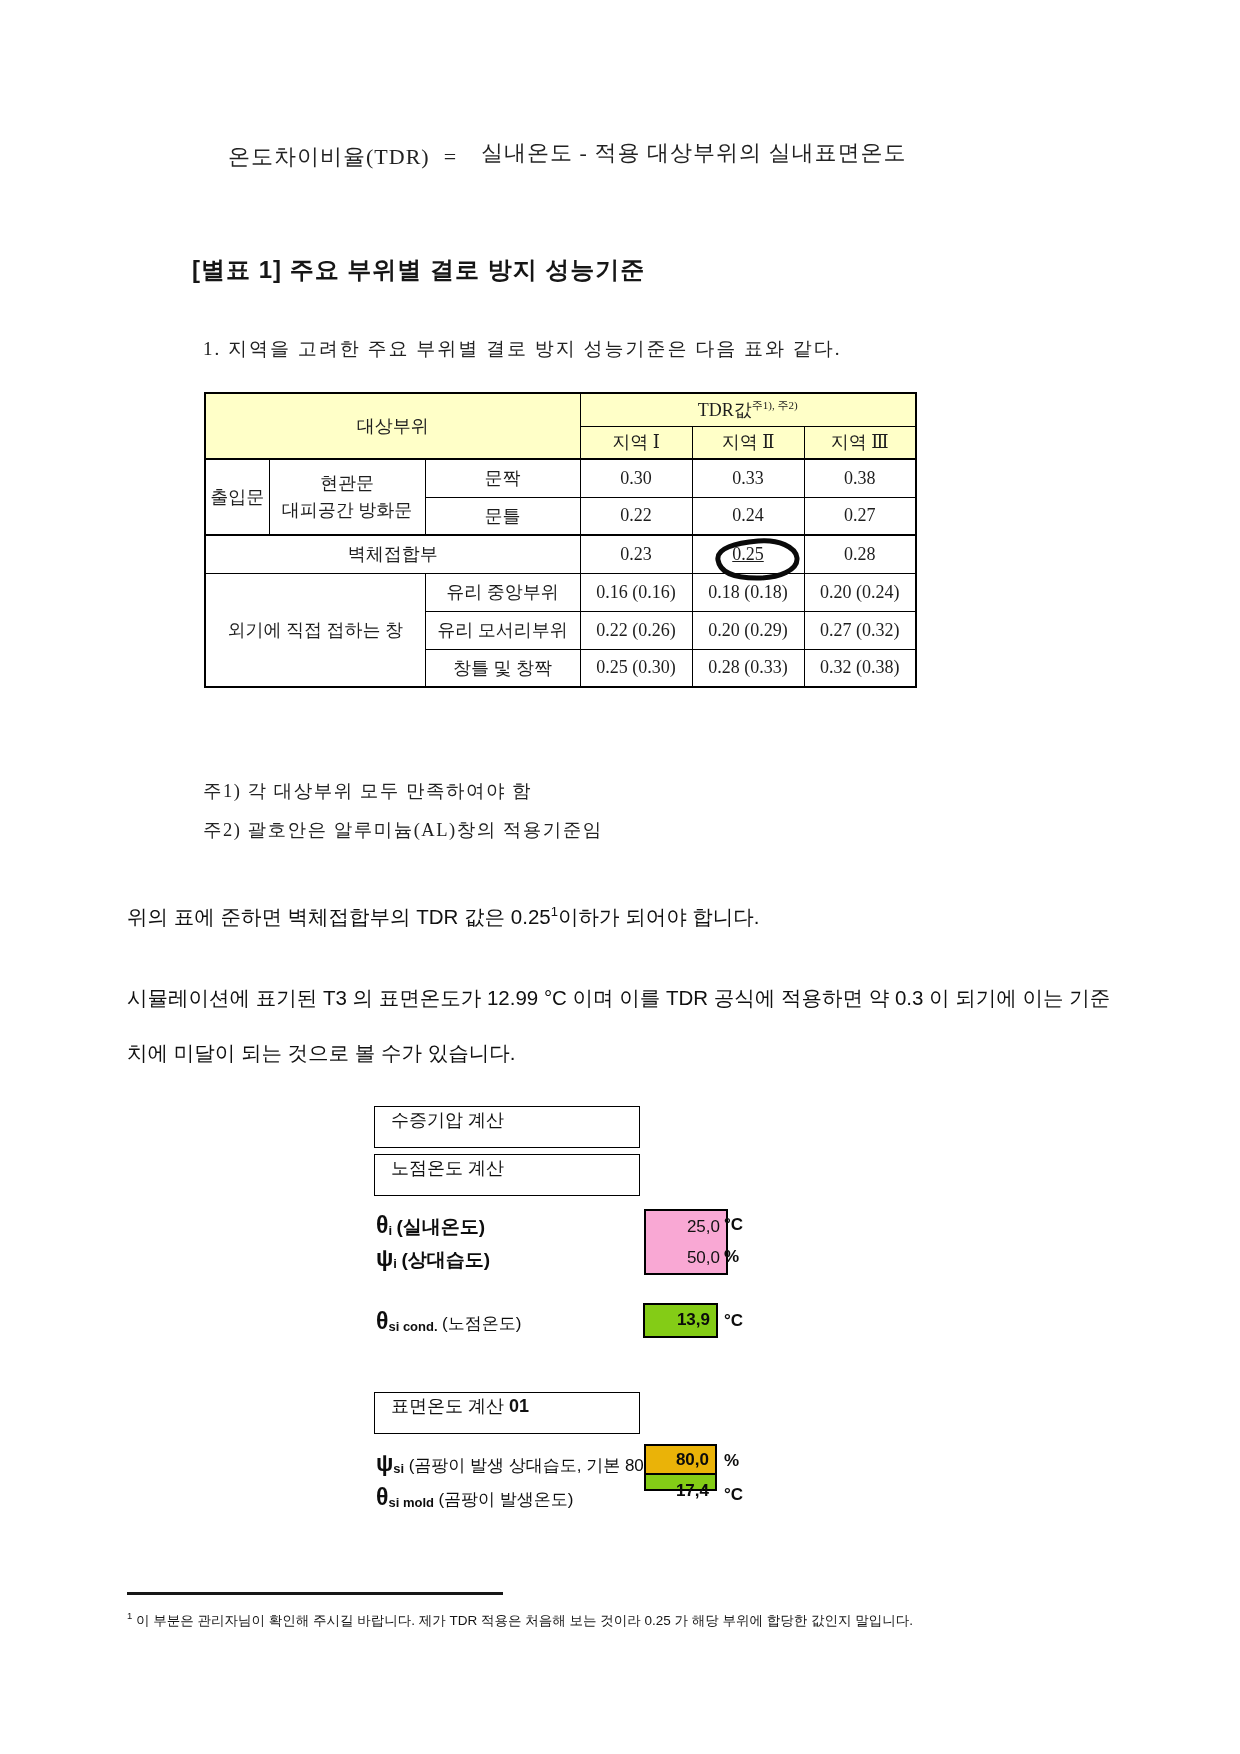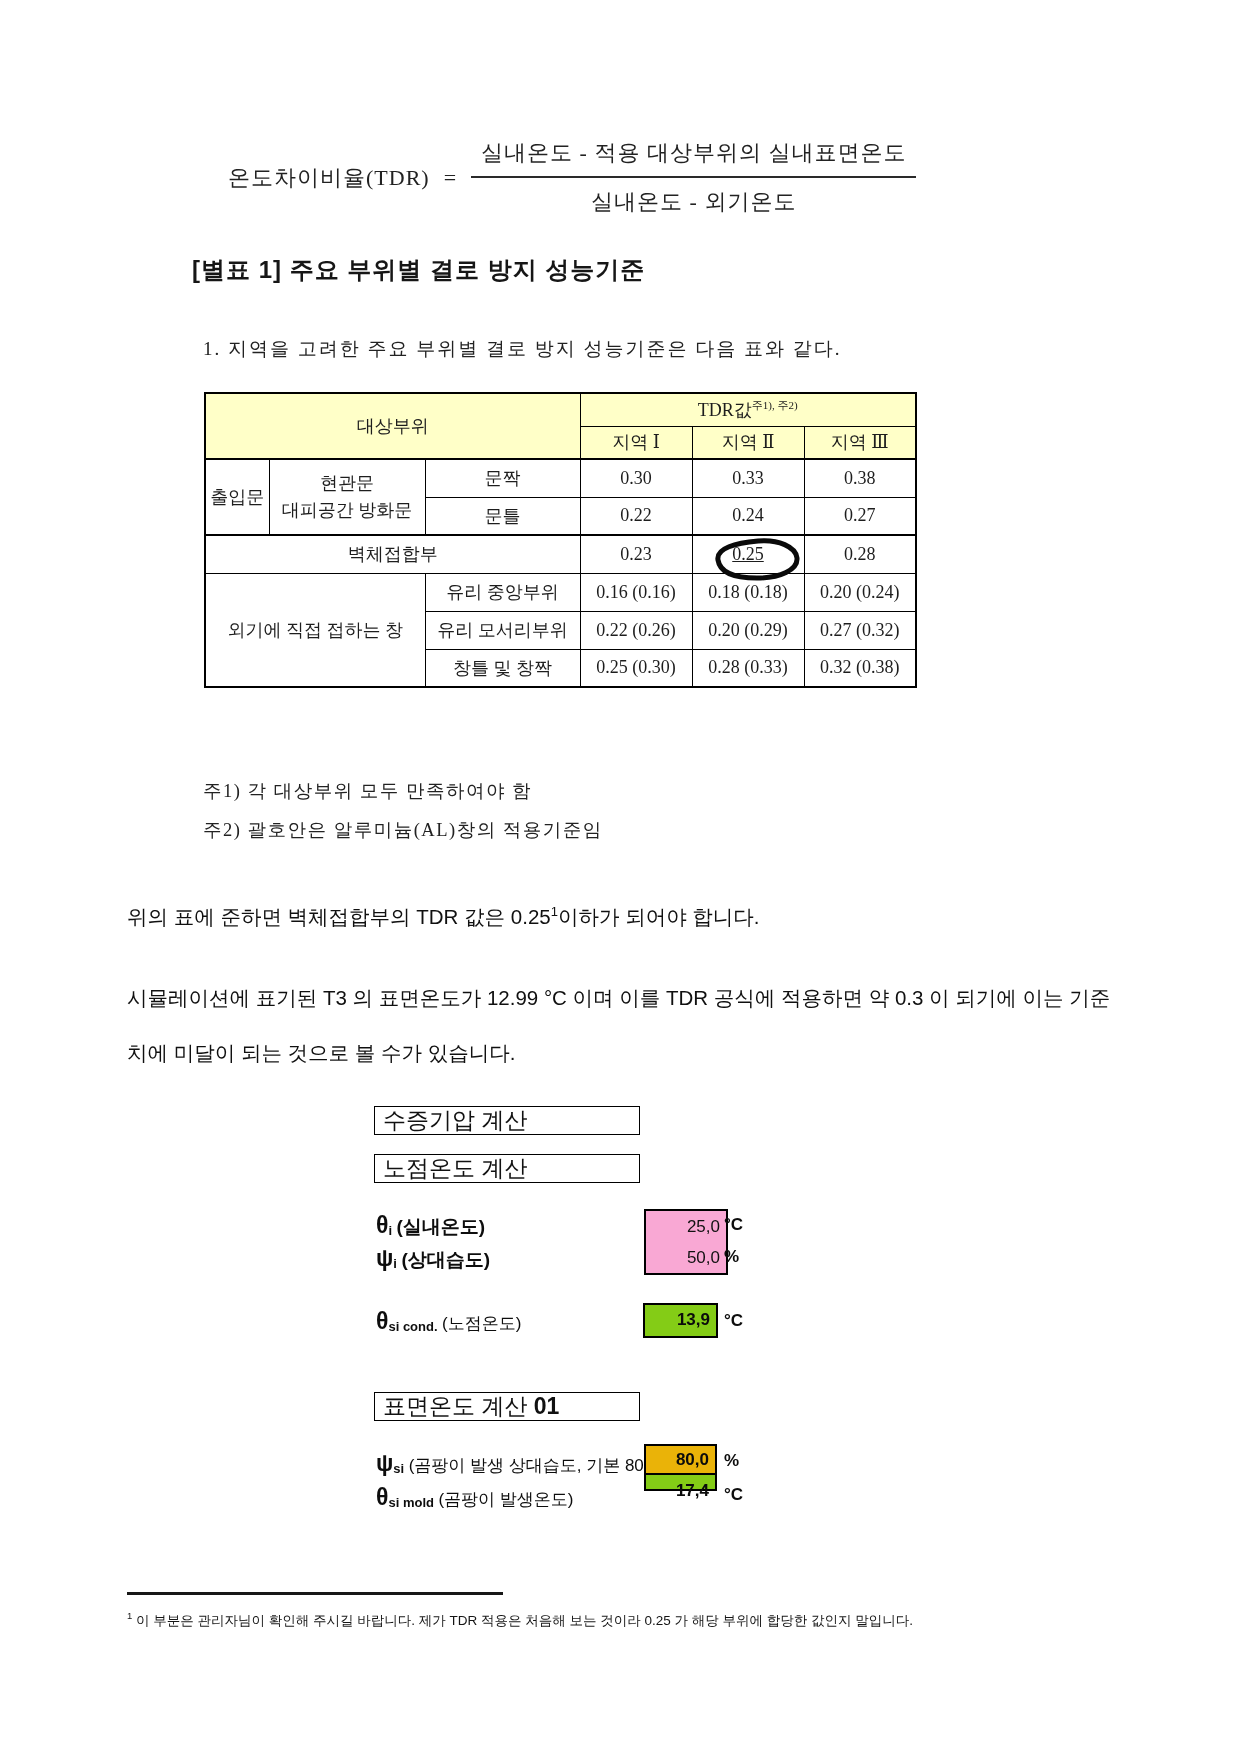--- a/index.html
+++ b/index.html
@@ -3,21 +3,21 @@
 <meta charset="utf-8">
 <style>
   * { margin:0; padding:0; box-sizing:border-box; }
   html,body { background:#ffffff; }
   .page { position:relative; width:1240px; height:1754px; background:#ffffff; overflow:hidden;
           color:#141414; font-family:"Liberation Serif","DejaVu Serif",serif; }
   .abs { position:absolute; }
 
   
   .formula { top:138px; left:228px; display:flex; align-items:center; gap:14px; font-size:22px; letter-spacing:1px; color:#222; }
-  .frac { display:inline-flex; flex-direction:column; text-align:center; }
+  .frac { display:inline-flex; text-align:center; }
   .frac-num { padding:0 10px 8px 10px; }
   .frac-den { border-top:2px solid #2a2a2a; padding-top:9px; }
 
   
   .doc-heading { top:254px; left:192px; font-family:"Liberation Sans","DejaVu Sans",sans-serif;
                  font-weight:800; font-size:24px; letter-spacing:1px; color:#161616; }
   .intro { top:336px; left:203px; font-size:19px; letter-spacing:2px; color:#222; }
 
   
   table.tdr { position:absolute; top:392px; left:204px; border-collapse:collapse; table-layout:fixed;
@@ -37,22 +37,22 @@
   
   .notes { top:772px; left:203px; font-size:18.5px; line-height:39px; letter-spacing:1.5px; color:#222; }
 
   
   .sans { font-family:"Liberation Sans","DejaVu Sans",sans-serif; }
   .p1 { top:903px; left:127px; font-size:20.5px; color:#101010; }
   .p1 sup { font-size:13px; }
   .p2 { top:970px; left:127px; width:1000px; font-size:20.5px; line-height:55px; color:#101010; }
 
   
-  .calc-box { position:absolute; left:374px; width:266px; height:29px; border:1.5px solid #000;
-              font-size:23px; line-height:26px; padding-left:8px; background:#fff; color:#111;
+  .calc-box { position:absolute; left:374px; width:266px; height:42px; border:1.5px solid #000;
+              font-size:18px; line-height:26px; padding-left:16px; background:#fff; color:#111;
               font-family:"Liberation Sans","DejaVu Sans",sans-serif; }
   .calc-label { position:absolute; left:376px; font-family:"Liberation Sans","DejaVu Sans",sans-serif; white-space:nowrap; color:#0d0d0d; }
   .sym { font-weight:bold; font-size:23px; }
   .sym-sub { font-weight:bold; font-size:13px; position:relative; top:2px; }
   .lbl-b { font-weight:bold; font-size:19px; }
   .lbl-n { font-size:17px; }
   .unit { position:absolute; left:724px; font-family:"Liberation Sans","DejaVu Sans",sans-serif;
           font-weight:bold; font-size:17px; color:#0d0d0d; }
   .val-stack { position:absolute; top:1209px; left:644px; width:84px; border:2px solid #000; background:#f9a8d4; }
   .val-row { height:31px; line-height:31px; text-align:right; padding-right:6px;
@@ -72,21 +72,20 @@
 </head>
 <body>
 
 <div class="page">
 
   <div class="abs formula">
     <span>온도차이비율(TDR)</span>
     <span>=</span>
     <span class="frac">
       <span class="frac-num">실내온도  -  적용 대상부위의 실내표면온도</span>
-      <span class="frac-den">실내온도 - 외기온도</span>
     </span>
   </div>
 
   <div class="abs doc-heading">[별표 1] 주요 부위별 결로 방지 성능기준</div>
 
   <div class="abs intro">1. 지역을 고려한 주요 부위별 결로 방지 성능기준은 다음 표와 같다.</div>
 
   <table class="tdr">
     <colgroup>
       <col style="width:64px">

